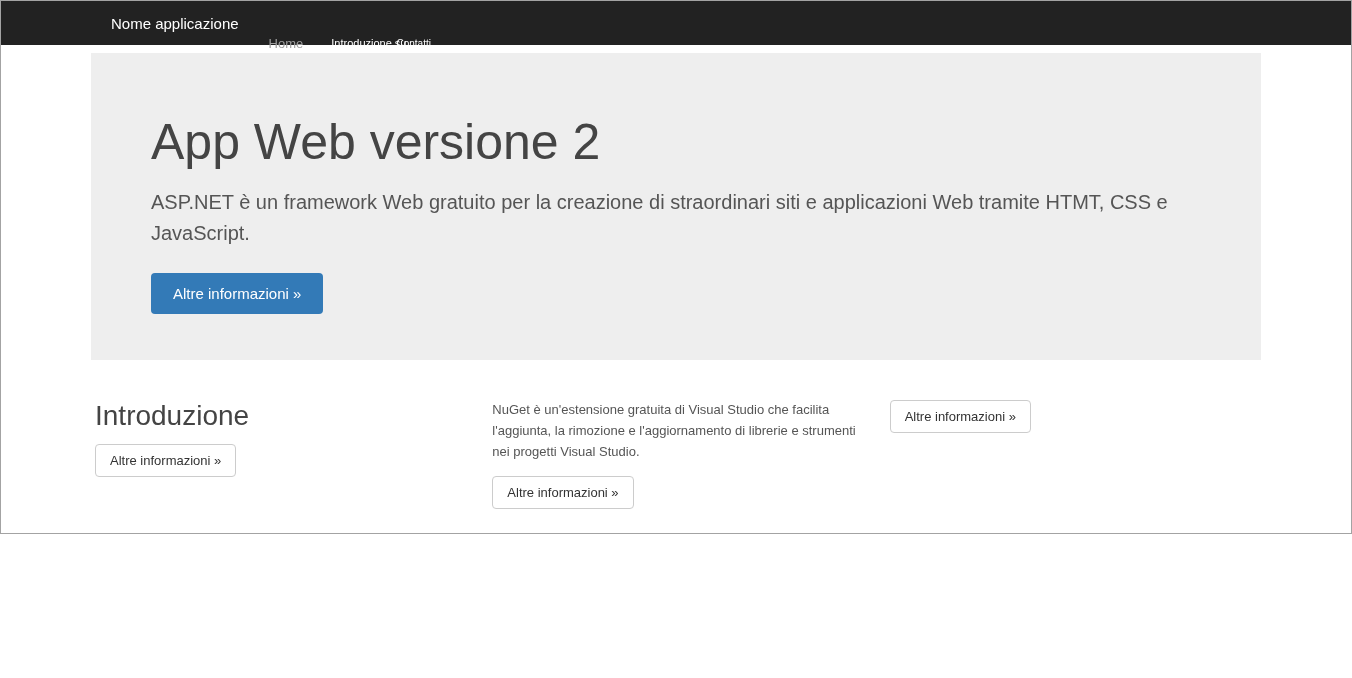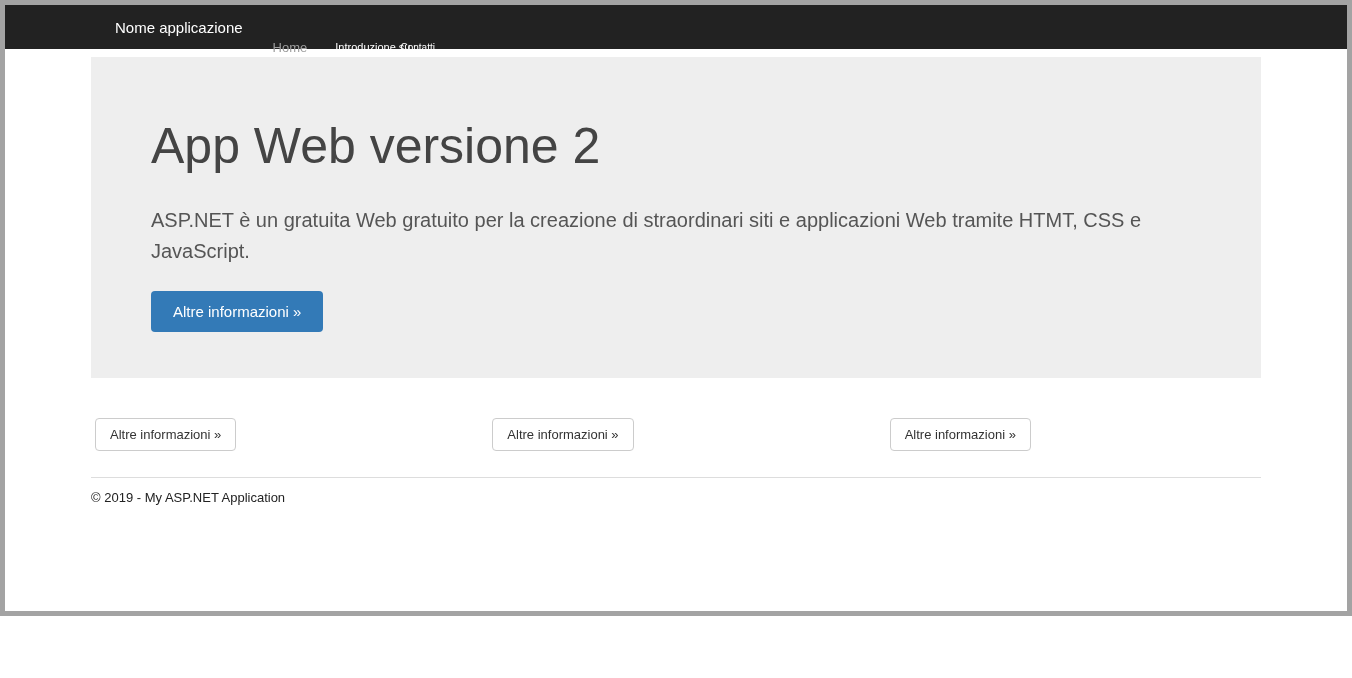--- a/index.html
+++ b/index.html
@@ -3,23 +3,23 @@
 <meta charset="utf-8">
 <style>
 * { margin: 0; padding: 0; box-sizing: border-box; }
 body {
   font-family: "Helvetica Neue", Helvetica, Arial, sans-serif;
   font-size: 14px;
   color: #333;
   background: #fff;
 }
 .outer-frame {
-  border: 5px solid #a3a3a3;
+  border: 1px solid #a3a3a3;
   width: 1352px;
-  height: 616px;
+  height: 534px;
   position: relative;
   overflow: hidden;
 }
 .navbar {
   background: #222;
   height: 44px;
   width: 100%;
   display: flex;
   align-items: center;
   padding-left: 110px;
@@ -57,21 +57,21 @@
 .jumbotron {
   background: #eee;
   padding: 60px 60px 46px 60px;
   margin-top: 8px;
   margin-bottom: 40px;
 }
 .jumbotron h1 {
   font-size: 50px;
   font-weight: 400;
   color: #444;
-  margin-bottom: 30px;
+  margin-bottom: 16px;
 }
 .jumbotron p {
   font-size: 20px;
   color: #555;
   line-height: 1.55;
   margin-bottom: 24px;
 }
 .btn-primary {
   display: inline-block;
   background: #337ab7;
@@ -134,29 +134,31 @@
     <a class="navbar-brand">Nome applicazione</a>
     <a class="nav-link">Home</a>
     <a class="nav-link nav-link-sm">Introduzione su</a>
     <a class="nav-link nav-link-sm nav-link-sm2">Contatti</a>
   </div>
 
   <div class="container">
 
     <div class="jumbotron">
       <h1>App Web versione 2</h1>
-      <p>ASP.NET è un gratuita Web gratuito per la creazione di straordinari siti e applicazioni Web tramite HTMT, CSS e JavaScript.</p>
+      <p>ASP.NET è un framework Web gratuito per la creazione di straordinari siti e applicazioni Web tramite HTMT, CSS e JavaScript.</p>
       <a class="btn-primary">Altre informazioni »</a>
     </div>
 
     <div class="row">
       <div class="col">
+        <h2>Introduzione</h2>
         <a class="btn-default">Altre informazioni »</a>
       </div>
       <div class="col">
+        <p>NuGet è un'estensione gratuita di Visual Studio che facilita l'aggiunta, la rimozione e l'aggiornamento di librerie e strumenti nei progetti Visual Studio.</p>
         <a class="btn-default">Altre informazioni »</a>
       </div>
       <div class="col">
         <a class="btn-default">Altre informazioni »</a>
       </div>
     </div>
 
     <hr>
     <footer>
       <span>© 2019 - My ASP.NET Application</span>

